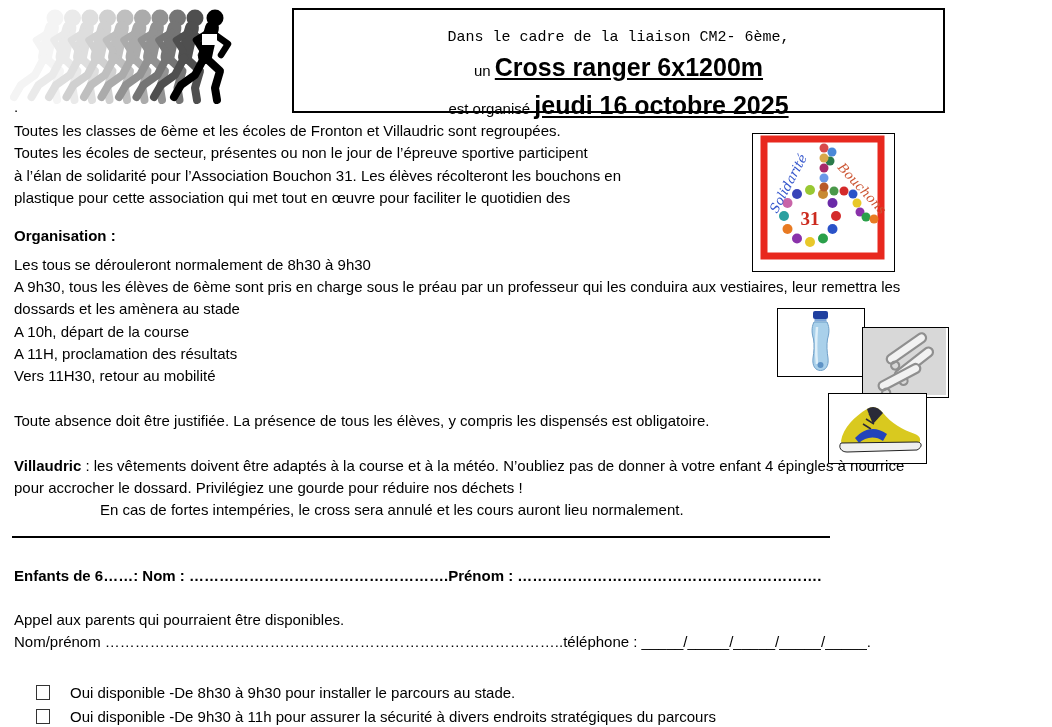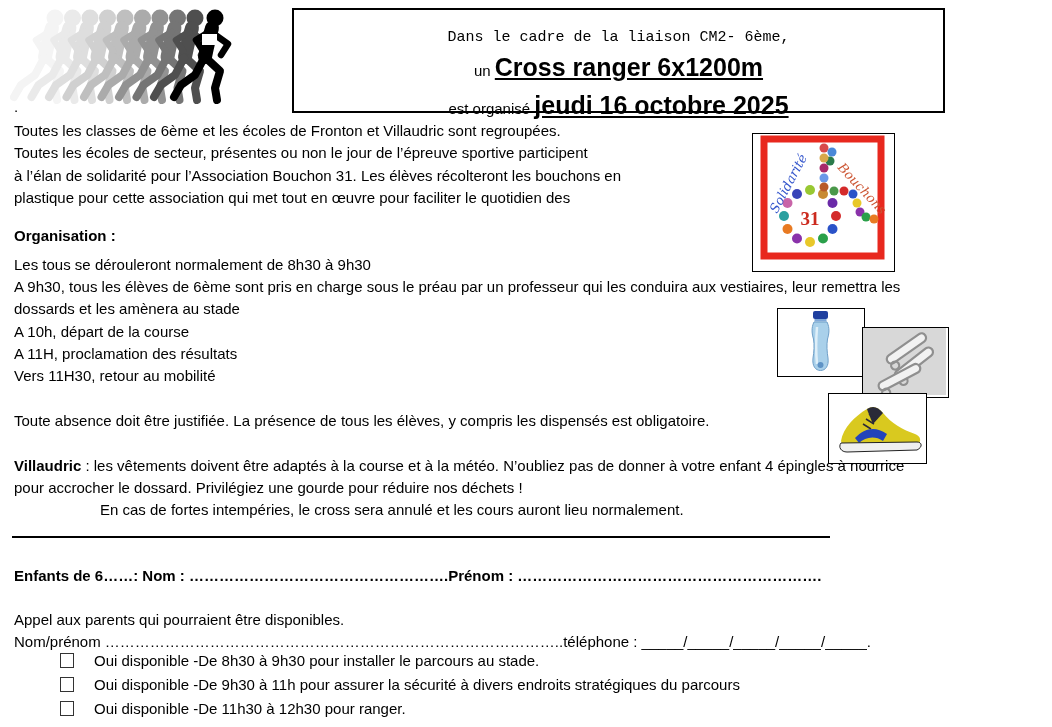--- a/index.html
+++ b/index.html
@@ -26,21 +26,21 @@
   }
   .logo-box   { left:752px; top:133px; width:141px; height:137px; }
   .bottle-box { left:777px; top:308px; width:86px;  height:67px;  }
   .pins-box   { left:862px; top:327px; width:85px;  height:69px;  }
   .shoe-box   { left:828px; top:393px; width:97px;  height:69px;  }
   .imgbox svg { display:block; }
   .rule {
     position:absolute; left:12px; top:536px; width:818px; height:0;
     border-top:2px solid #000; z-index:5;
   }
-  .opt { position:absolute; left:60px; font-size:15px; white-space:nowrap; z-index:5; }
+  .opt { position:absolute; left:36px; font-size:15px; white-space:nowrap; z-index:5;margin-top:32px; }
   .cb {
     display:inline-block; width:12px; height:13px; border:1.5px solid #333;
     vertical-align:-2px; margin-right:20px; background:#fff;
   }
 </style>
 </head>
 <body>
 
 <div class="page">
 

